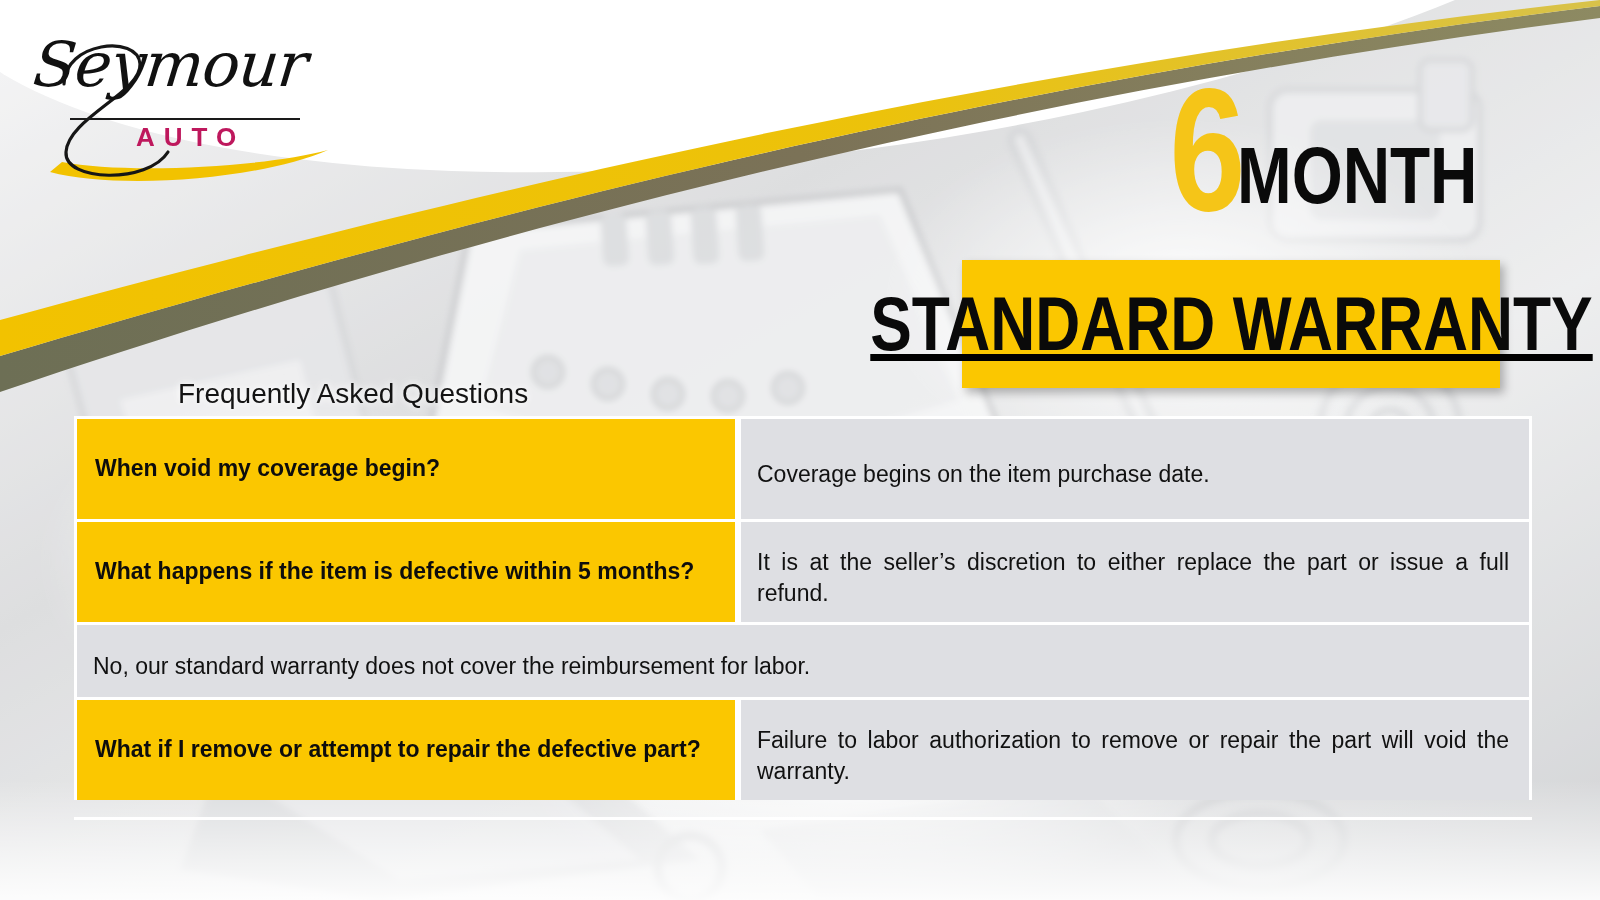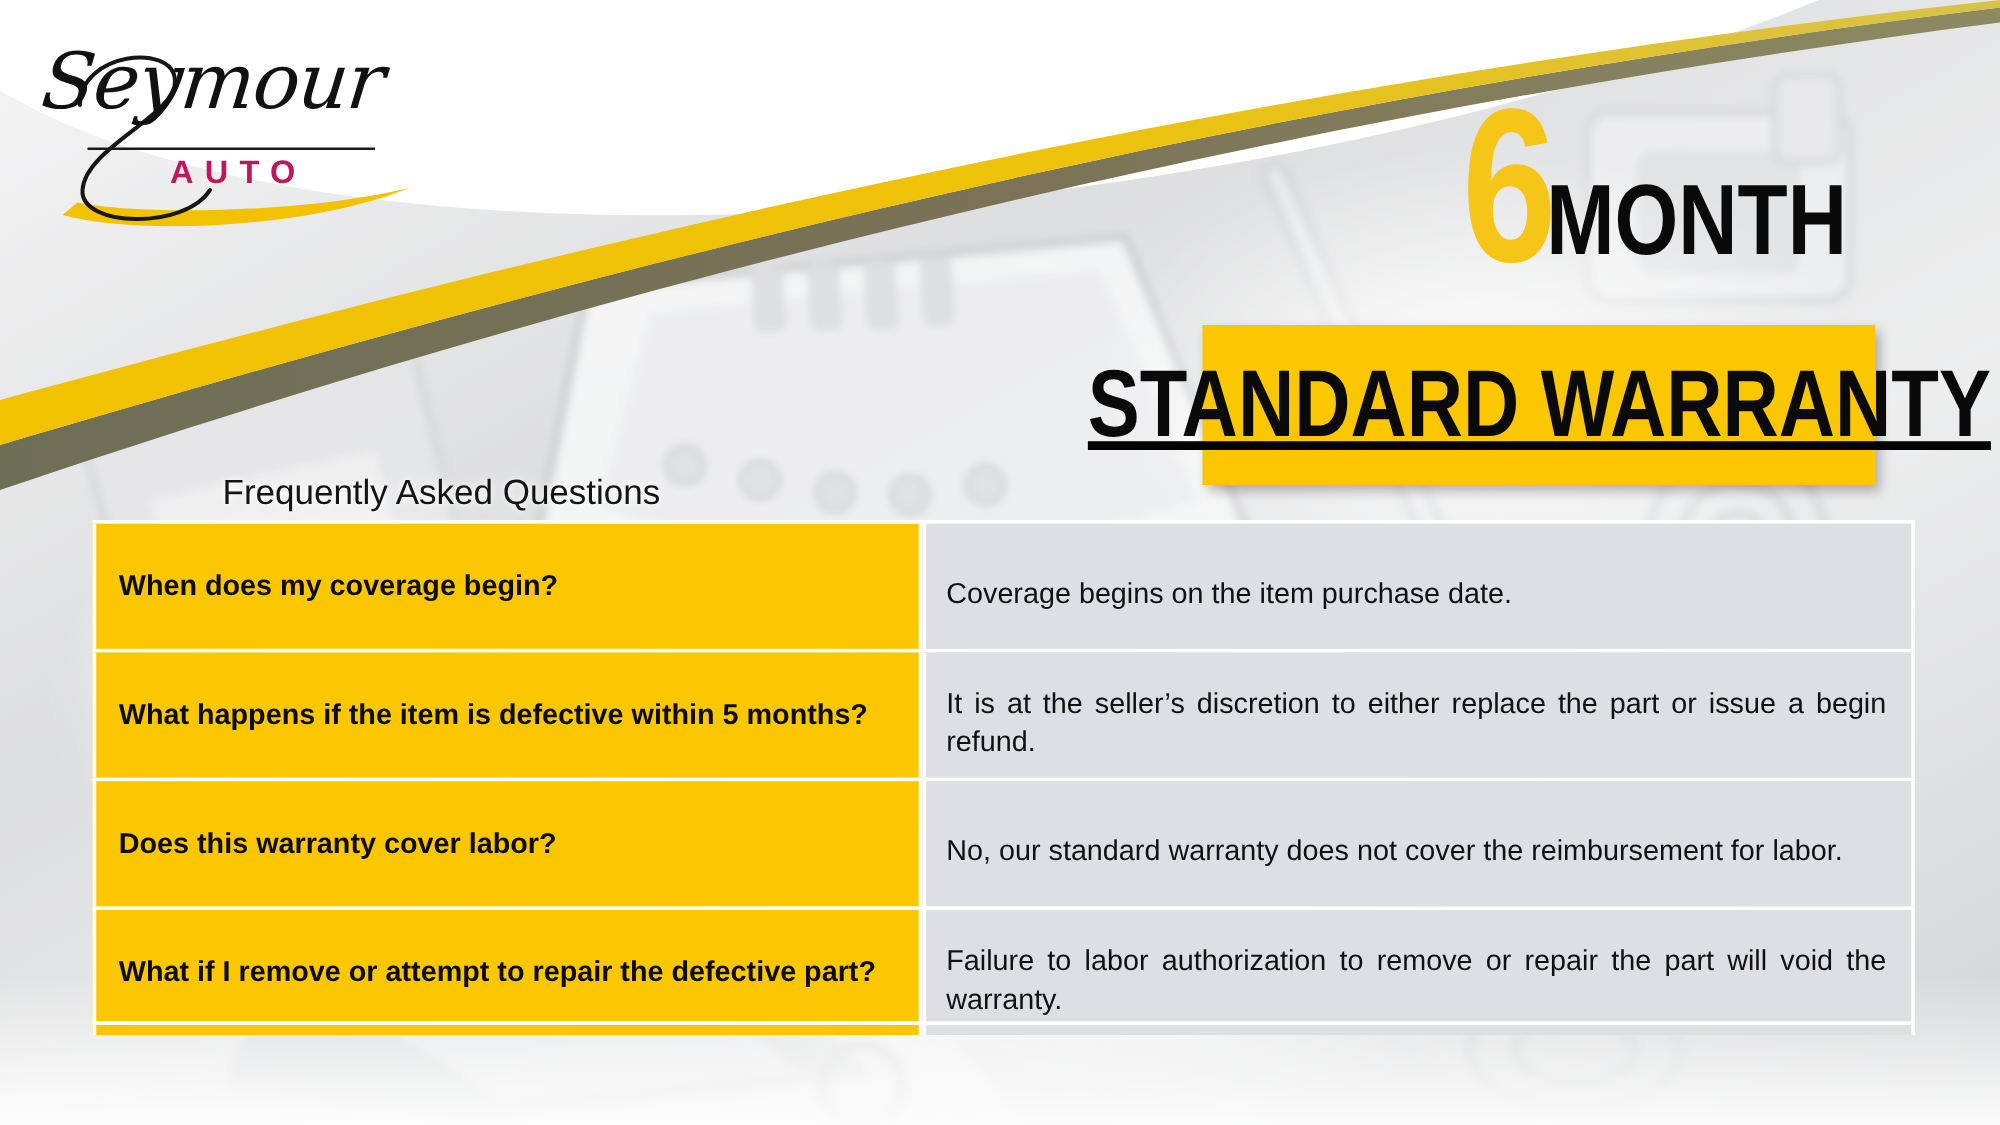--- a/index.html
+++ b/index.html
@@ -378,40 +378,37 @@
     <span class="txt">STANDARD WARRANTY</span>
   </div>
 
   <div class="faq-heading">Frequently Asked Questions</div>
 
   <div class="table-topline"></div>
   <div class="faq-table">
 
     <div class="row">
       <div class="q-cell">
-        <span class="q-text">When does my coverage begin?</span>
+        <span class="q-text">When void my coverage begin?</span>
       </div>
       <div class="a-cell">
         <span class="a-text">Coverage begins on the item purchase date.</span>
       </div>
     </div>
 
     <div class="row">
       <div class="q-cell">
         <span class="q-text">What happens if the item is defective within 5 months?</span>
       </div>
       <div class="a-cell">
-        <span class="a-text">It is at the seller’s discretion to either replace the part or issue a begin refund.</span>
+        <span class="a-text">It is at the seller’s discretion to either replace the part or issue a full refund.</span>
       </div>
     </div>
 
     <div class="row">
-      <div class="q-cell">
-        <span class="q-text">Does this warranty cover labor?</span>
-      </div>
       <div class="a-cell">
         <span class="a-text">No, our standard warranty does not cover the reimbursement for labor.</span>
       </div>
     </div>
 
     <div class="row">
       <div class="q-cell">
         <span class="q-text">What if I remove or attempt to repair the defective part?</span>
       </div>
       <div class="a-cell">

